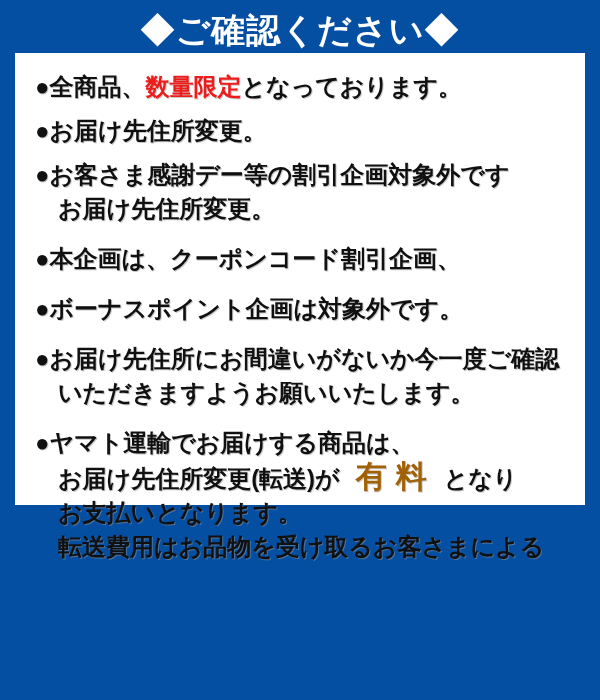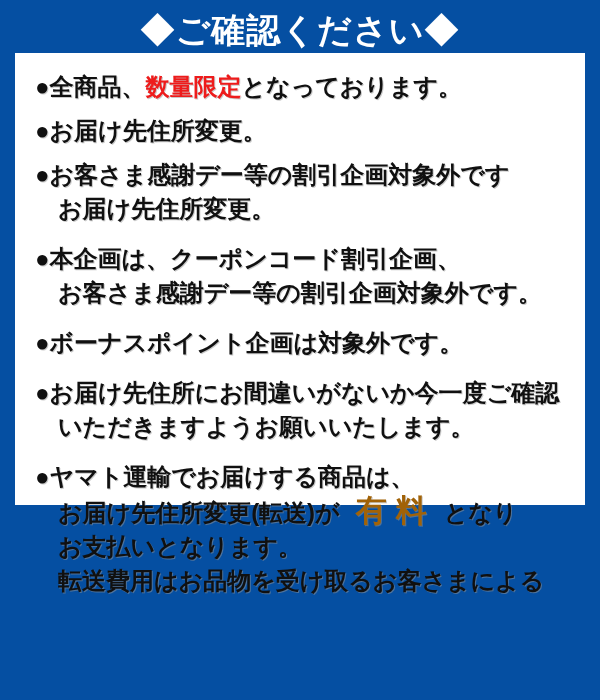--- a/index.html
+++ b/index.html
@@ -66,21 +66,20 @@
     <div class="line"><span class="bullet">●</span><span>お届け先住所変更。</span></div>
   </div>
 
   <div class="item">
     <div class="line"><span class="bullet">●</span><span>お客さま感謝デー等の割引企画対象外です</span></div>
     <div class="line indent"><span>お届け先住所変更。</span></div>
   </div>
 
   <div class="item">
     <div class="line"><span class="bullet">●</span><span>本企画は、クーポンコード割引企画、</span></div>
-    <div class="line indent"><span>お客さま感謝デー等の割引企画対象外です。</span></div>
   </div>
 
   <div class="item">
     <div class="line"><span class="bullet">●</span><span>ボーナスポイント企画は対象外です。</span></div>
   </div>
 
   <div class="item">
     <div class="line"><span class="bullet">●</span><span>お届け先住所にお間違いがないか今一度ご確認</span></div>
     <div class="line indent"><span>いただきますようお願いいたします。</span></div>
   </div>

